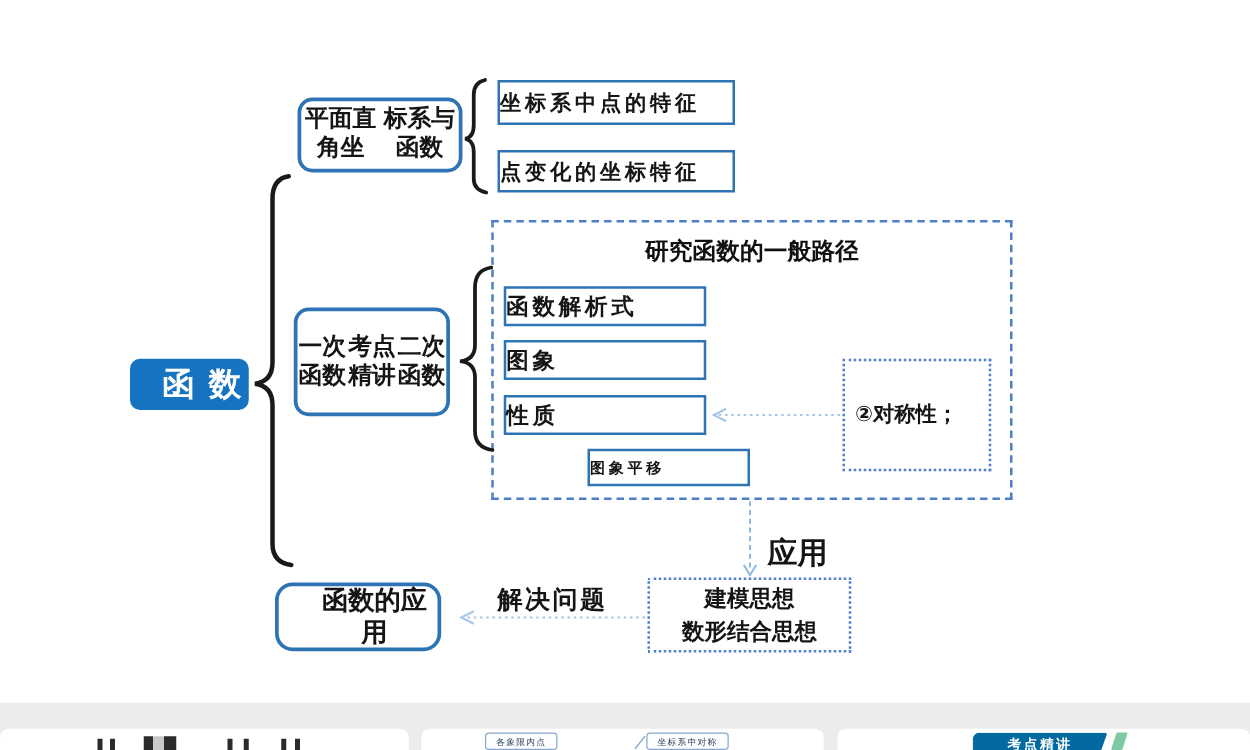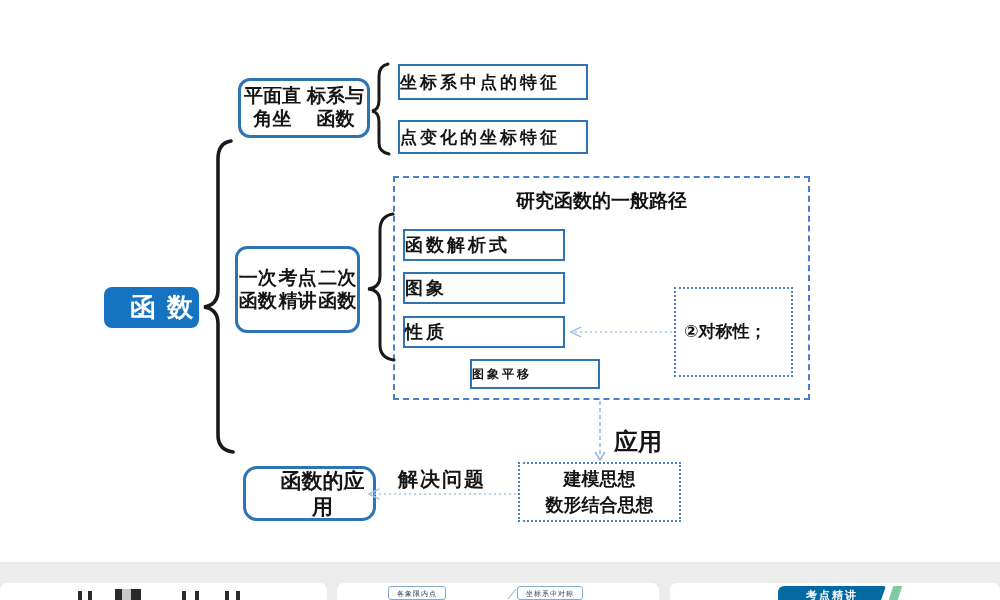--- a/index.html
+++ b/index.html
@@ -131,21 +131,21 @@
 
   <div class="abs dotted-box" style="left:518px;top:462px;width:163px;height:60px;font-size:18px;line-height:1.45;display:flex;flex-direction:column;align-items:center;justify-content:center;">
     <span>建模思想</span>
     <span>数形结合思想</span>
   </div>
 
   <div class="abs hand-label" style="left:398px;top:466px;font-size:20px;letter-spacing:2px;">
     <span>解决问题</span>
   </div>
 
-  <div class="abs node" style="left:243px;top:466px;width:133px;height:55px;border-radius:14px;font-size:21px;padding-left:26px;">
+  <div class="abs node" style="left:220px;top:466px;width:133px;height:55px;border-radius:14px;font-size:21px;padding-left:26px;">
     <span>函数的应用</span>
   </div>
 
   <div class="abs bottom-bar"></div>
 
   <div class="abs thumb" style="left:0px;width:327px;">
     <div class="abs glyph-bar" style="left:78px;top:8px;width:4px;height:9px;"></div>
     <div class="abs glyph-bar" style="left:88px;top:8px;width:4px;height:9px;"></div>
     <div class="abs" style="left:115px;top:6px;width:26px;height:11px;background:linear-gradient(90deg,#2B2B2B 28%,#C9C9C9 28%,#C9C9C9 62%,#2B2B2B 62%);"></div>
     <div class="abs glyph-bar" style="left:182px;top:8px;width:4px;height:9px;"></div>

